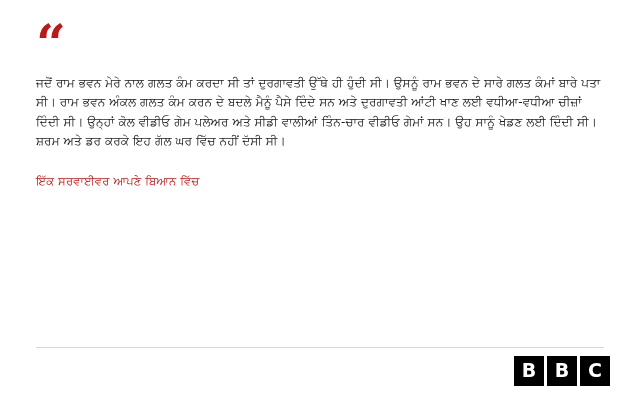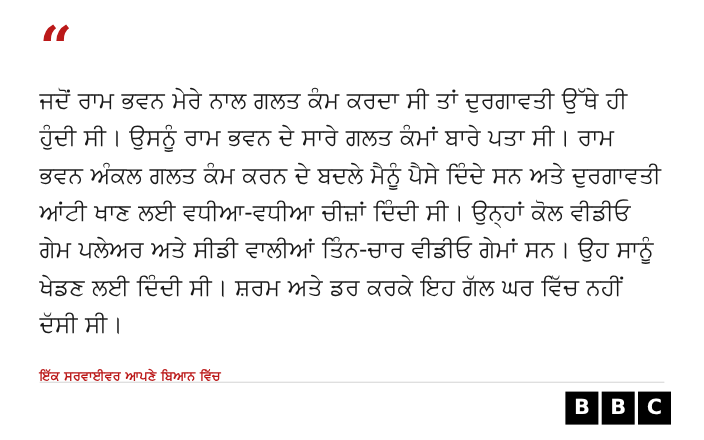--- a/index.html
+++ b/index.html
@@ -27,31 +27,31 @@
     font-size: 52px;
     font-weight: 700;
     line-height: 1;
     letter-spacing: -2px;
     height: 46px;
     user-select: none;
   }
   .quote-body {
     margin-top: 10px;
     color: #1a1a1a;
-    font-size: 21px;
+    font-size: 12px;
     line-height: 1.62;
     font-weight: 400;
     letter-spacing: 0.1px;
     max-width: 570px;
   }
   .attribution {
     margin-top: 22px;
     color: #bb1919;
     font-size: 11.5px;
-    font-weight: 700;
+    font-weight: 400;
     letter-spacing: 0.2px;
   }
   .divider {
     position: absolute;
     left: 36px;
     right: 36px;
     bottom: 52px;
     height: 1px;
     background: #d8d8d8;
   }

